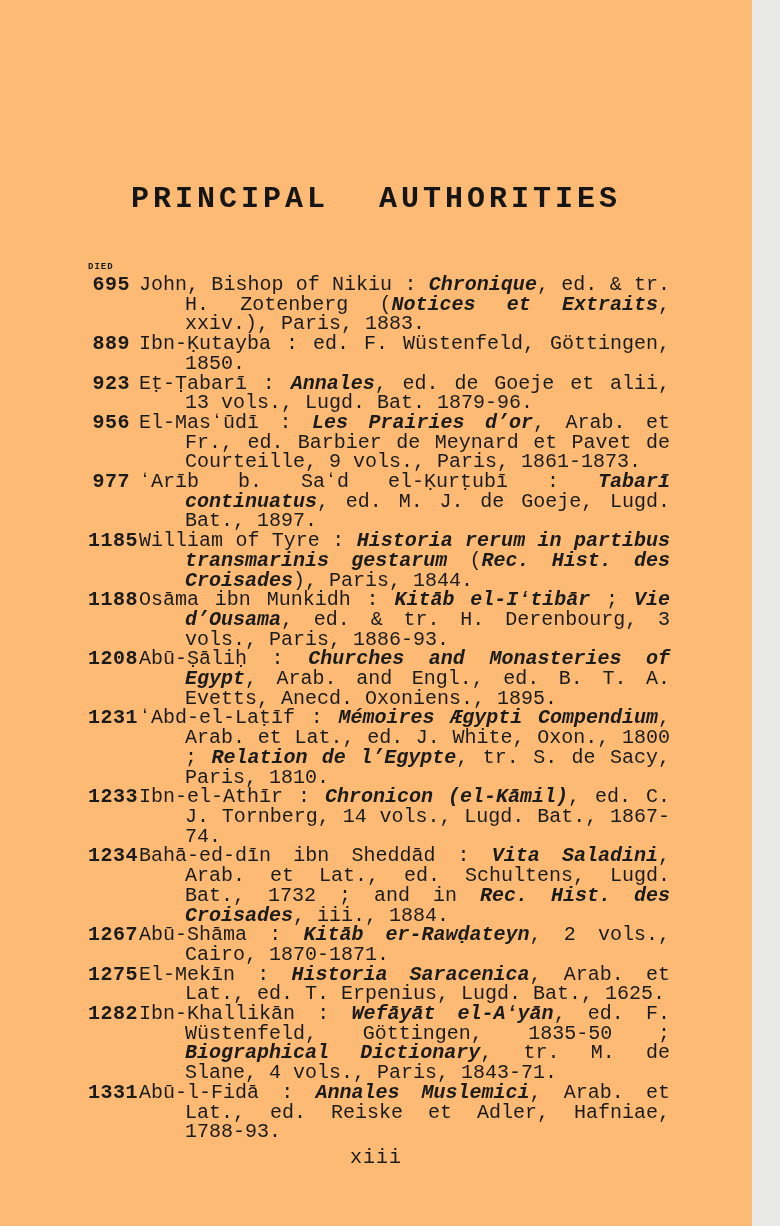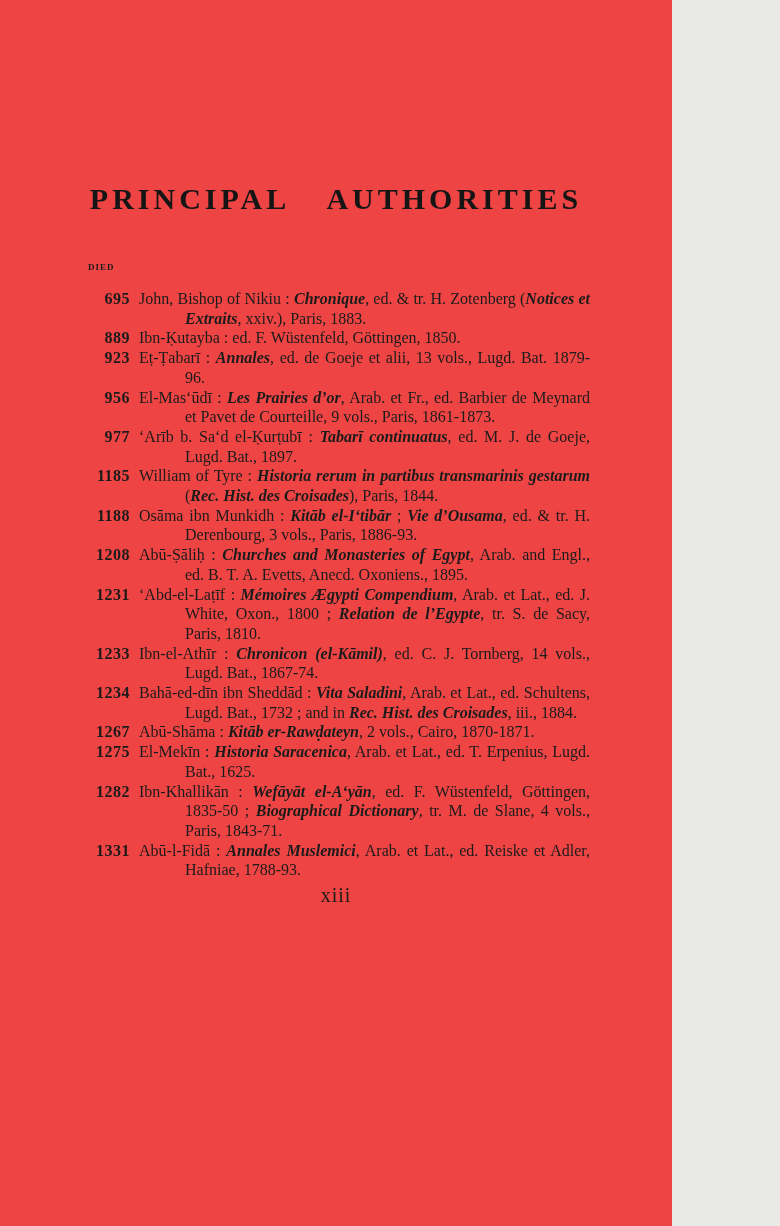--- a/index.html
+++ b/index.html
@@ -2,25 +2,25 @@
 <html><head>
 <meta charset="utf-8">
 <style>
   html, body {
     margin: 0;
     padding: 0;
     background: #e9e9e7;
   }
   .page {
     position: relative;
-    width: 672px;
+    width: 752px;
     height: 1226px;
-    background: #ef4444;
+    background: #fdba74;
     color: #1b1b1b;
-    font-family: Liberation Serif, serif;
+    font-family: Liberation Mono, monospace;
     overflow: hidden;
     box-sizing: border-box;
   }
   .title {
     margin: 0;
     padding-top: 182px;
     text-align: center;
     font-size: 30px;
     font-weight: bold;
     letter-spacing: 4px;
@@ -28,22 +28,22 @@
     color: #151515;
   }
   .died-label {
     margin: 46px 0 0 88px;
     font-size: 9px;
     font-weight: bold;
     letter-spacing: 1px;
     line-height: 10px;
   }
   .entries {
-    margin-top: 17px;
-    font-size: 16px;
+    margin-top: 3px;
+    font-size: 20px;
     line-height: 19.7px;
   }
   .entry {
     margin-left: 185px;
     margin-right: 82px;
     text-indent: -97px;
     text-align: justify;
   }
   .year {
     display: inline-block;

